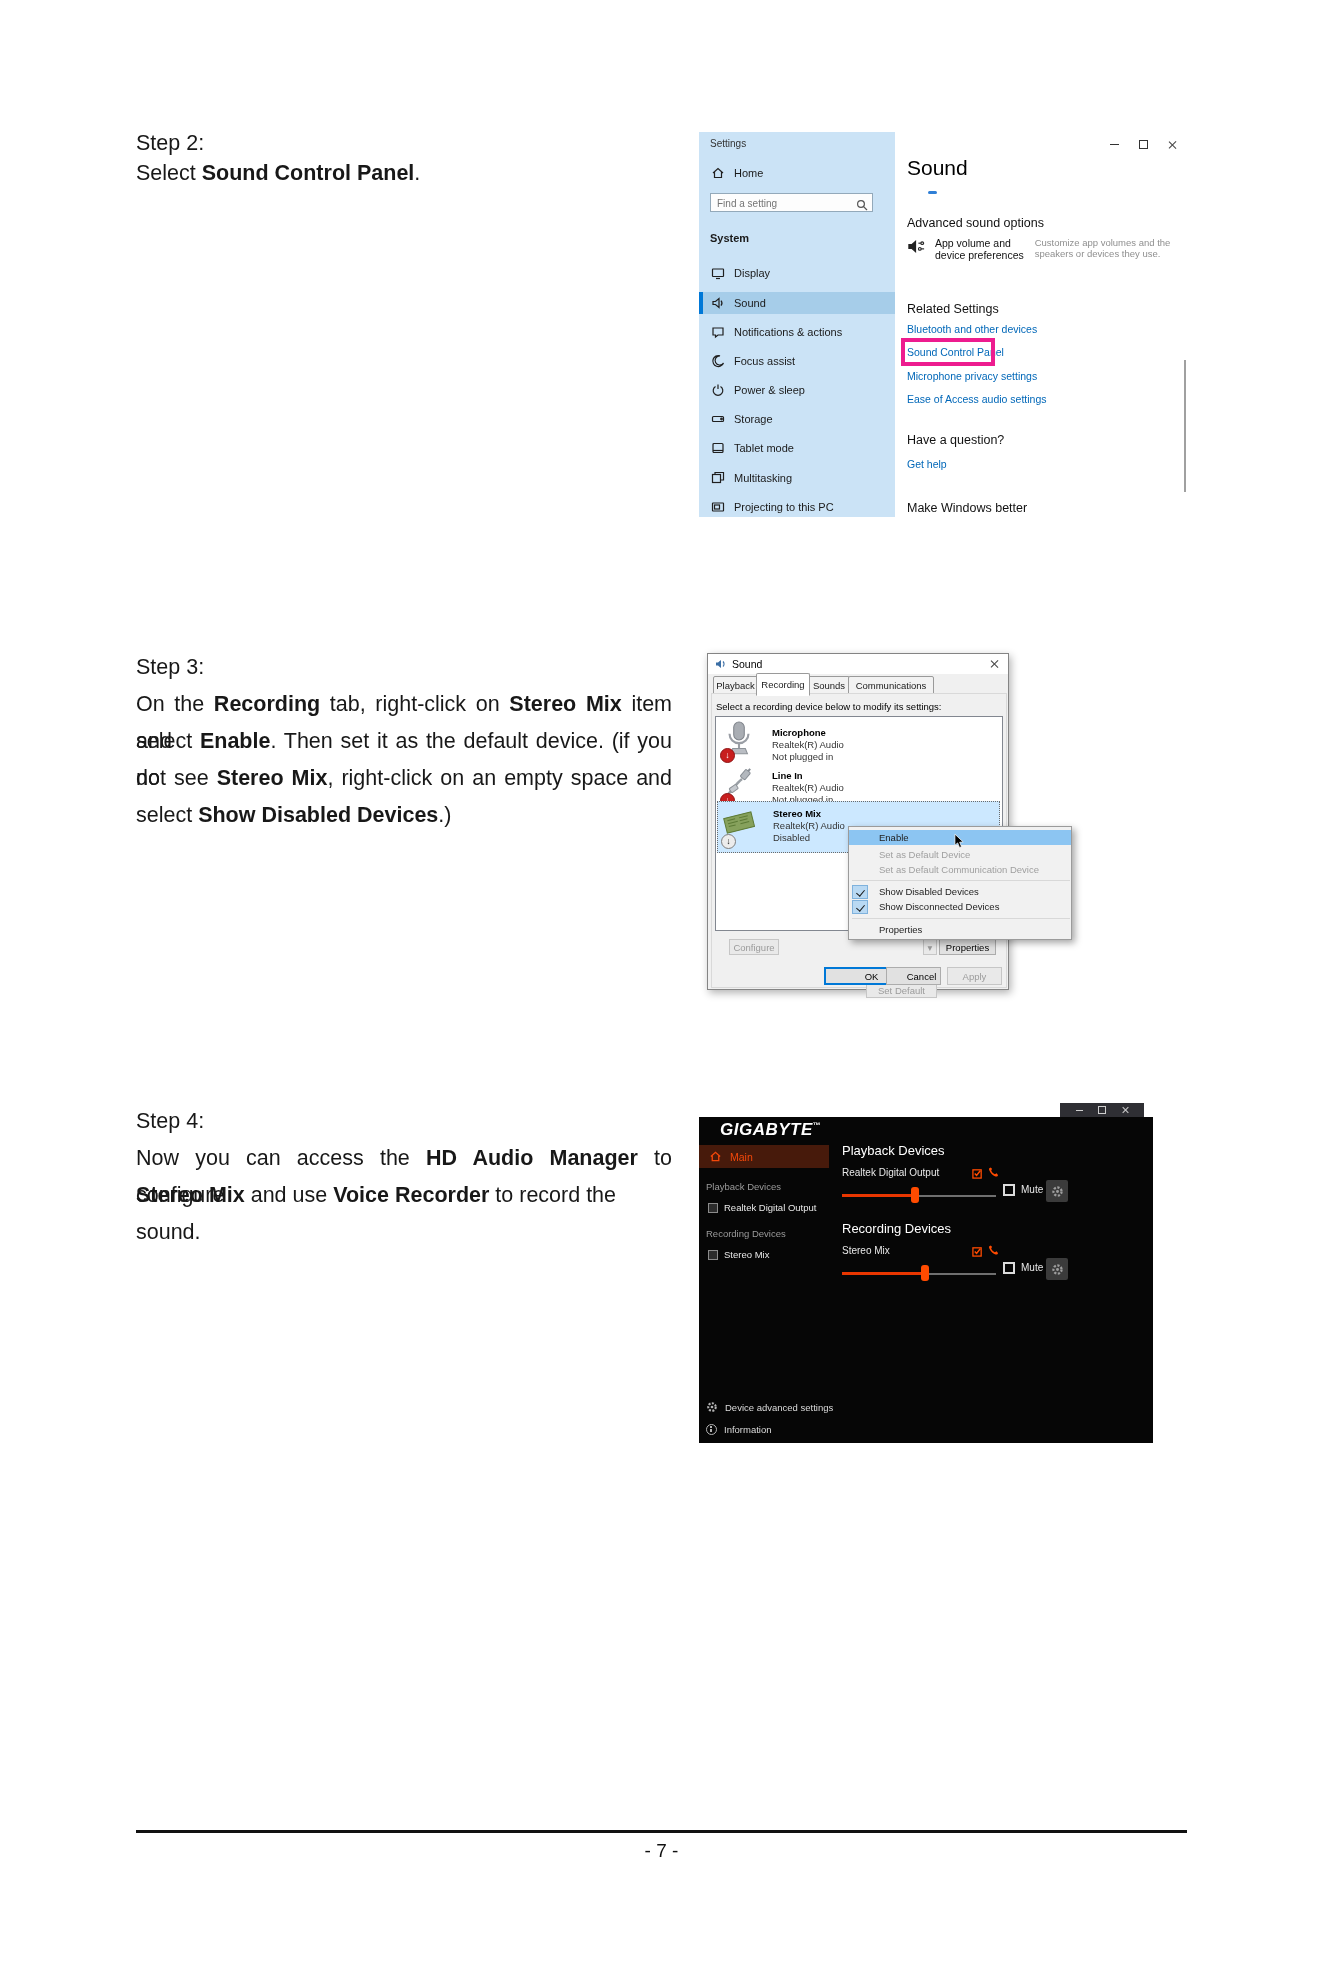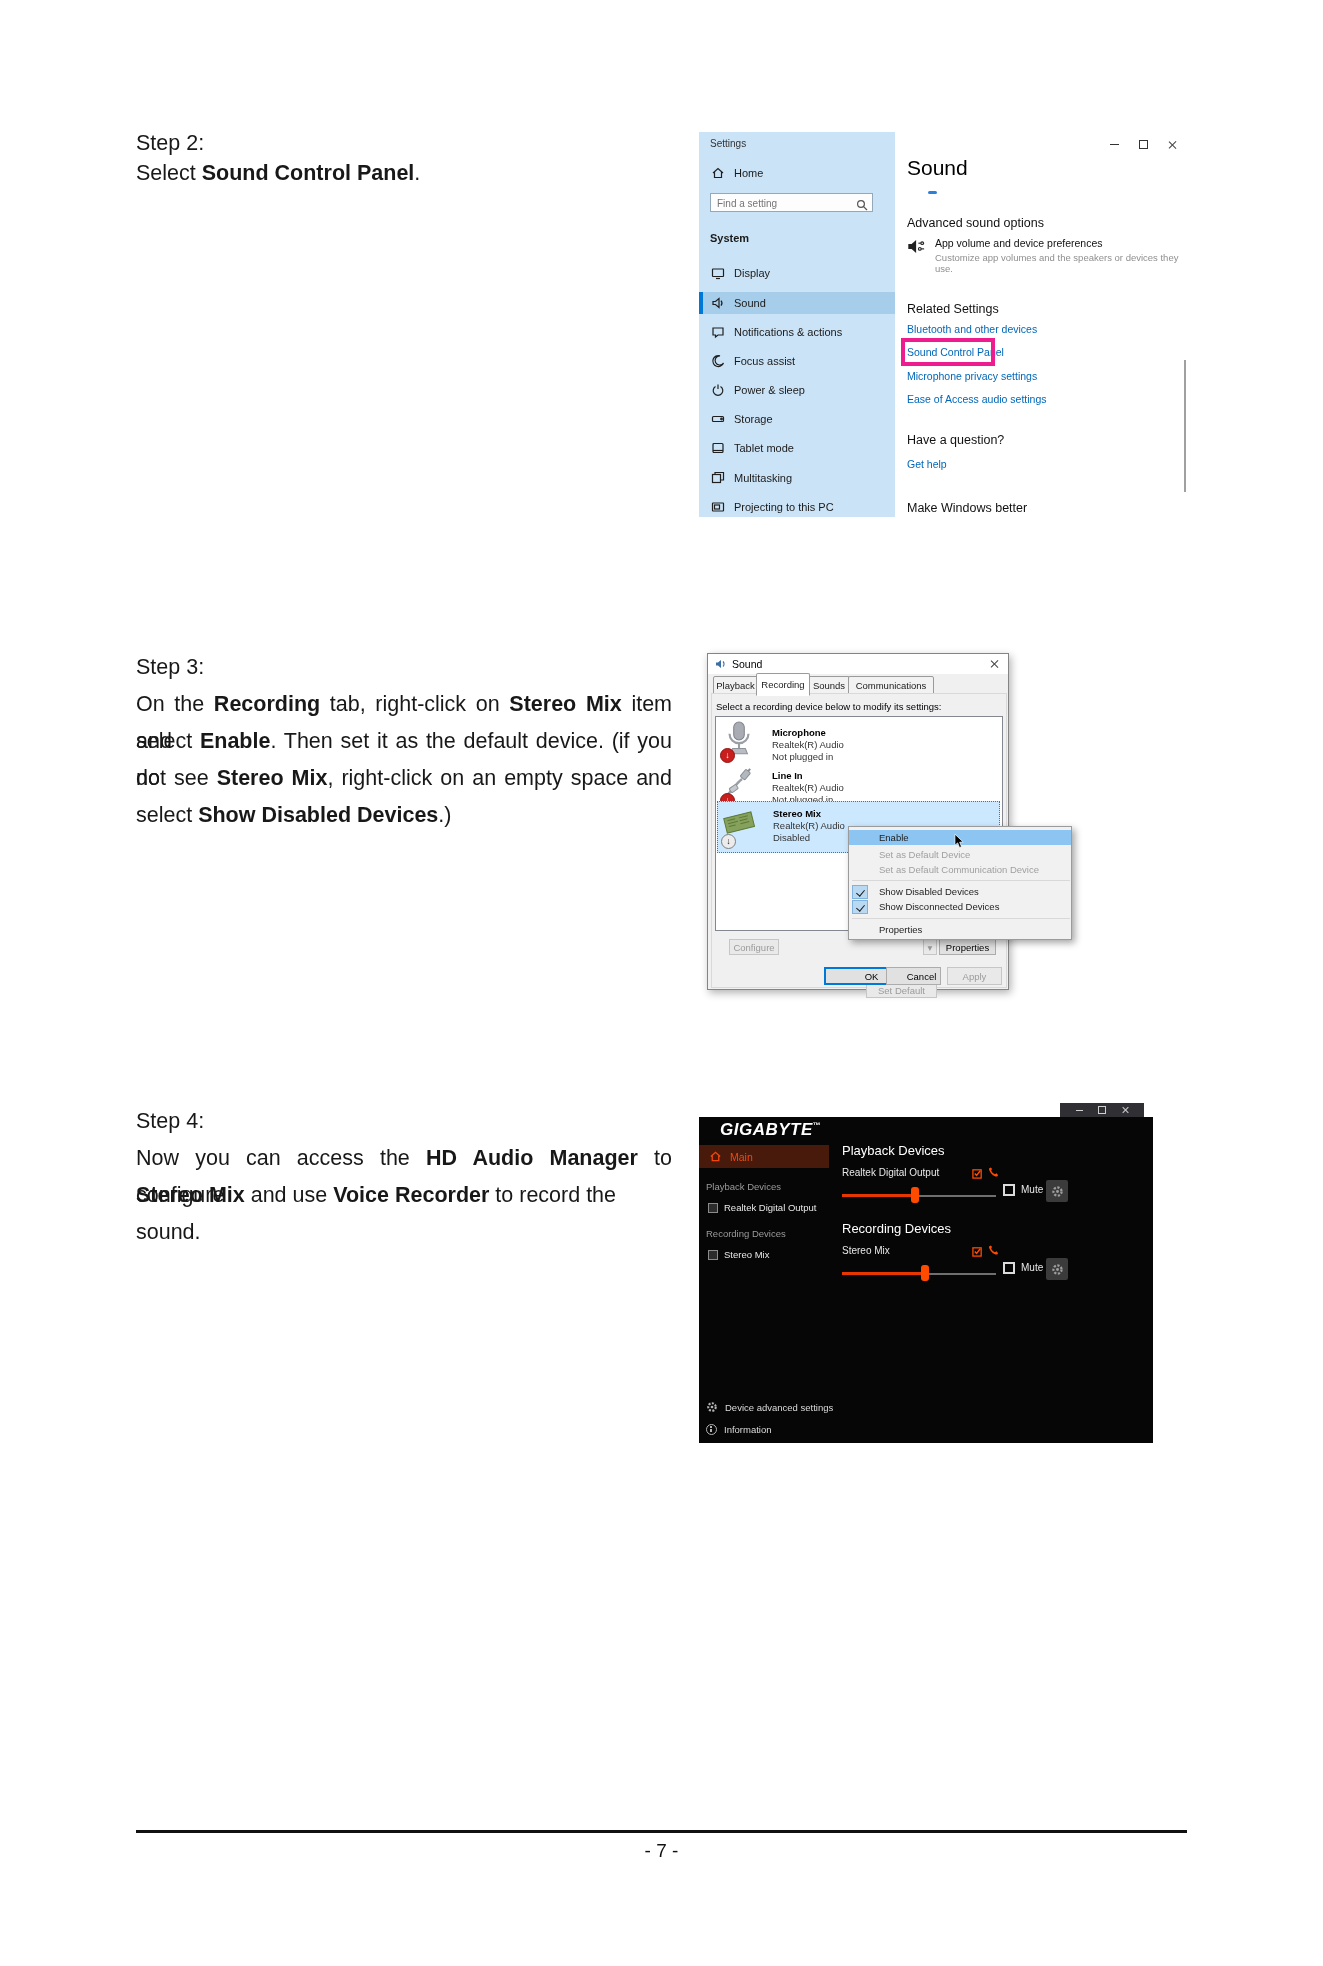--- a/index.html
+++ b/index.html
@@ -211,21 +211,21 @@
       <div class="w" style="left:12px;top:105px;display:flex;gap:9px;">
         <span style="width:19px;height:19px;">
           <svg viewBox="0 0 20 20" width="19" height="19" style="stroke:#222;stroke-width:1.2;">
               <path d="M2,8 h3 L9,4.5 v11 L5,12 H2 Z" fill="#222"></path>
               <line x1="12" y1="6.5" x2="18" y2="6.5"></line>
               <circle cx="16" cy="6.5" r="1.4" fill="#fff"></circle>
               <line x1="12" y1="12.5" x2="18" y2="12.5"></line>
               <circle cx="13.5" cy="12.5" r="1.4" fill="#fff"></circle>
             </svg>
         </span>
-        <span style="display:flex;flex-direction:column;gap:3px;">
+        <span style="display:flex;flex-direction:row;gap:3px;">
           <span style="font-size:10.5px;color:#111;">App volume and device preferences</span>
           <span style="font-size:9.5px;color:#8f8f8f;">Customize app volumes and the speakers or devices they use.</span>
         </span>
       </div>
 
       <div class="w shead" style="left:12px;top:170px;">Related Settings</div>
       <div class="w slink" style="left:12px;top:191px;">Bluetooth and other devices</div>
       <div class="w slink" style="left:12px;top:214px;">Sound Control Panel</div>
       <div class="w" style="left:6px;top:206px;width:94px;height:28px;border:4px solid #ed1c8f;box-sizing:border-box;"></div>
       <div class="w slink" style="left:12px;top:238px;">Microphone privacy settings</div>

